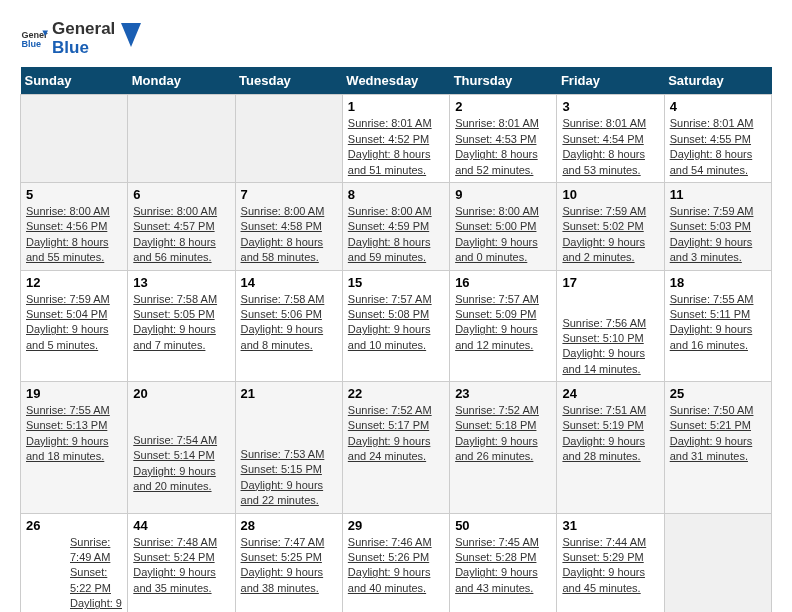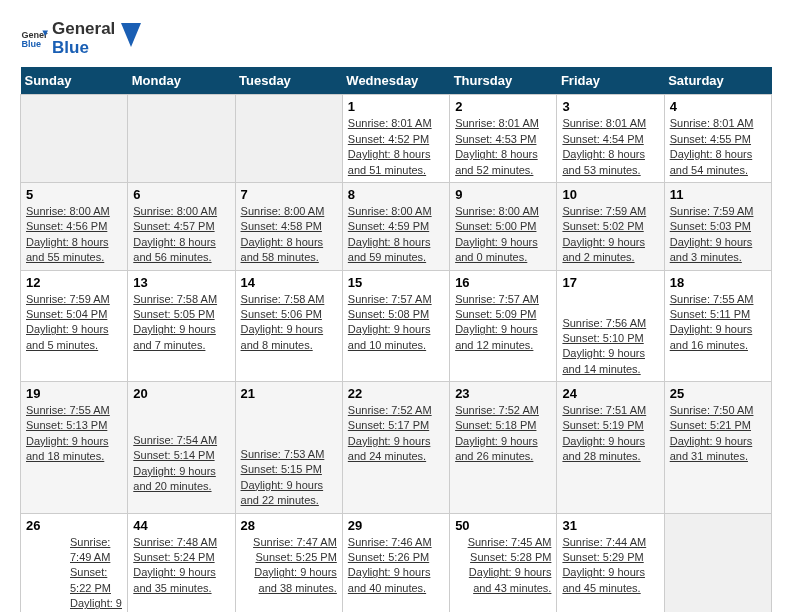--- a/index.html
+++ b/index.html
@@ -285,33 +285,33 @@
 Daylight: 9 hours and 33 minutes.</div>
         </td>
         <td>
           <span class="day-number">44</span>
           <div class="day-info" style="white-space: pre-line;">Sunrise: 7:48 AM
 Sunset: 5:24 PM
 Daylight: 9 hours and 35 minutes.</div>
         </td>
         <td>
           <span class="day-number">28</span>
-          <div class="day-info" style="white-space: pre-line; text-align: right;">Sunrise: 7:47 AM
+          <div class="day-info" style="white-space: pre-line;">Sunrise: 7:47 AM
 Sunset: 5:25 PM
 Daylight: 9 hours and 38 minutes.</div>
         </td>
         <td>
           <span class="day-number">29</span>
           <div class="day-info" style="white-space: pre-line;">Sunrise: 7:46 AM
 Sunset: 5:26 PM
 Daylight: 9 hours and 40 minutes.</div>
         </td>
         <td>
           <span class="day-number">50</span>
-          <div class="day-info" style="white-space: pre-line; text-align: right;">Sunrise: 7:45 AM
+          <div class="day-info" style="white-space: pre-line;">Sunrise: 7:45 AM
 Sunset: 5:28 PM
 Daylight: 9 hours and 43 minutes.</div>
         </td>
         <td>
           <span class="day-number">31</span>
           <div class="day-info" style="white-space: pre-line;">Sunrise: 7:44 AM
 Sunset: 5:29 PM
 Daylight: 9 hours and 45 minutes.</div>
         </td>
         <td class="empty-cell"></td>

